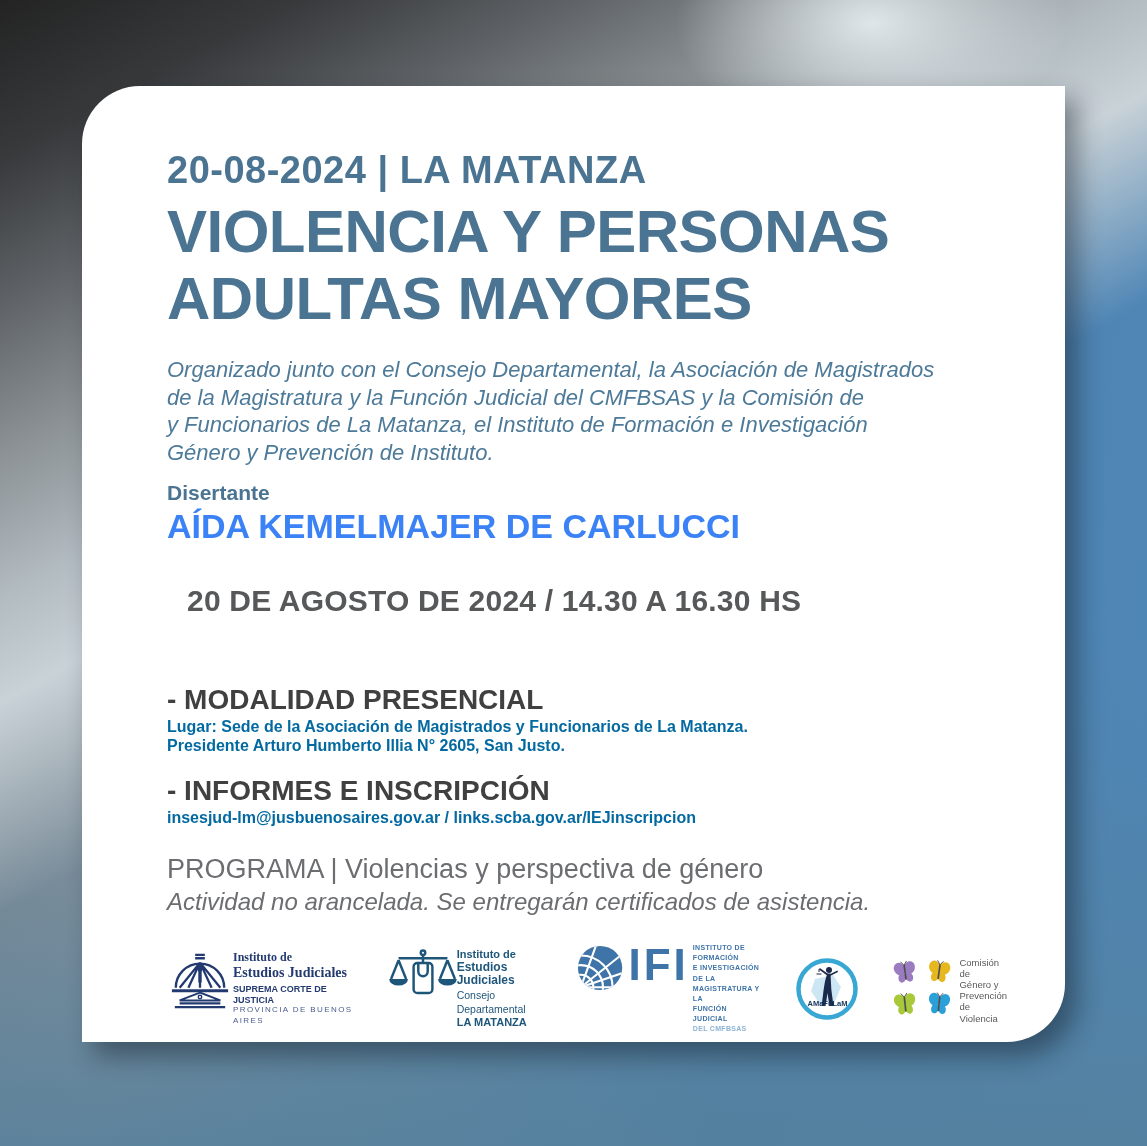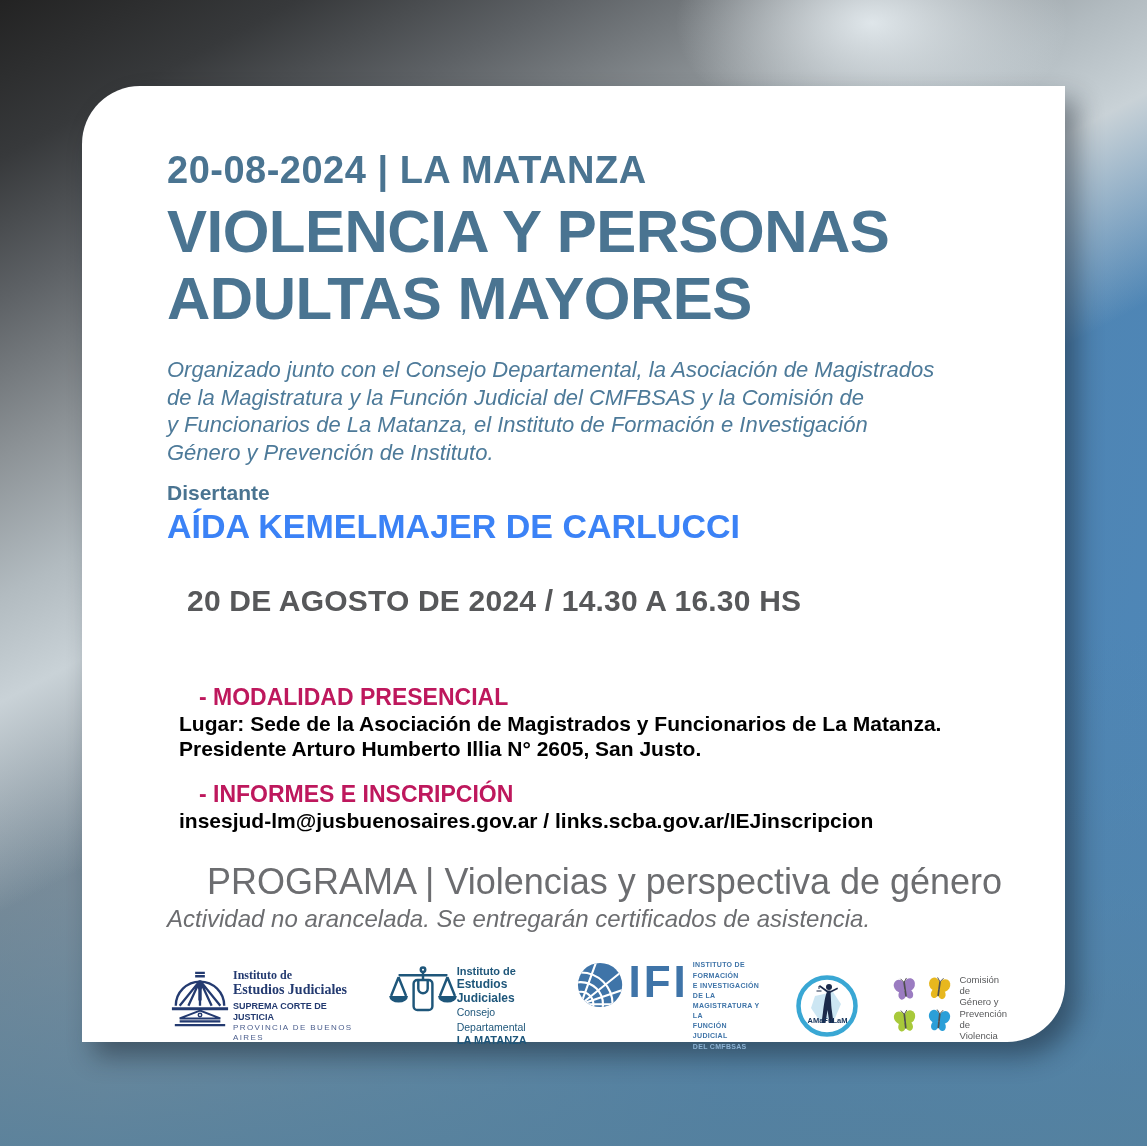--- a/index.html
+++ b/index.html
@@ -19,24 +19,24 @@
     box-shadow:12px 14px 26px rgba(15,25,35,0.45);
     box-sizing:border-box;
     padding:64px 58px 16px 85px;
   }
   .date-loc{font-size:38px;font-weight:bold;letter-spacing:0.5px;color:#4a7491;line-height:1.1;margin-bottom:6px;}
   .title{font-size:60px;font-weight:bold;color:#4a7491;line-height:1.12;letter-spacing:-0.5px;margin-bottom:24px;}
   .intro{font-size:22px;font-style:italic;color:#4d7a99;line-height:1.25;margin-bottom:10px;}
   .speaker-label{font-size:21px;font-weight:bold;color:#4a7491;line-height:1.25;margin-top:14px;}
   .speaker-name{font-size:34px;font-weight:bold;color:#3b82f6;line-height:1.18;margin-bottom:36px;}
   .schedule{font-size:30px;font-weight:bold;color:#57585a;line-height:1.2;margin-bottom:64px;letter-spacing:0.2px;margin-left:20px;}
-  .detail-heading{font-size:23px;font-weight:bold;color:#be185d;line-height:1.22;margin-left:32px;}
-  .detail-line{font-size:21px;font-weight:bold;color:#000000;line-height:1.22;margin-left:12px;}
+  .detail-heading{font-size:28px;font-weight:bold;color:#404040;line-height:1.22;}
+  .detail-line{font-size:16px;font-weight:bold;color:#0369a1;line-height:1.22;}
   .detail-gap{height:18px;}
-  .program-line{font-size:36px;color:#6c6d70;line-height:1.25;margin-top:26px;margin-left:40px;}
+  .program-line{font-size:27px;color:#6c6d70;line-height:1.25;margin-top:26px;}
   .program-note{font-size:24px;font-style:italic;color:#6c6d70;line-height:1.25;}
   .logos-row{display:flex;align-items:center;margin-top:26px;gap:34px;}
   .logo{display:flex;align-items:flex-start;gap:0;}
   .logo-txt{display:flex;flex-direction:column;justify-content:center;}
   .navy{color:#233a70;}
   .teal{color:#1e567a;}
   .serif-b{font-family:"Liberation Serif", serif;font-weight:bold;}
   .iej1-l1{font-size:12px;line-height:1.1;}
   .iej1-l2{font-size:14px;line-height:1.15;margin-bottom:3px;}
   .iej1-l3{font-size:9px;font-weight:bold;line-height:1.2;}

